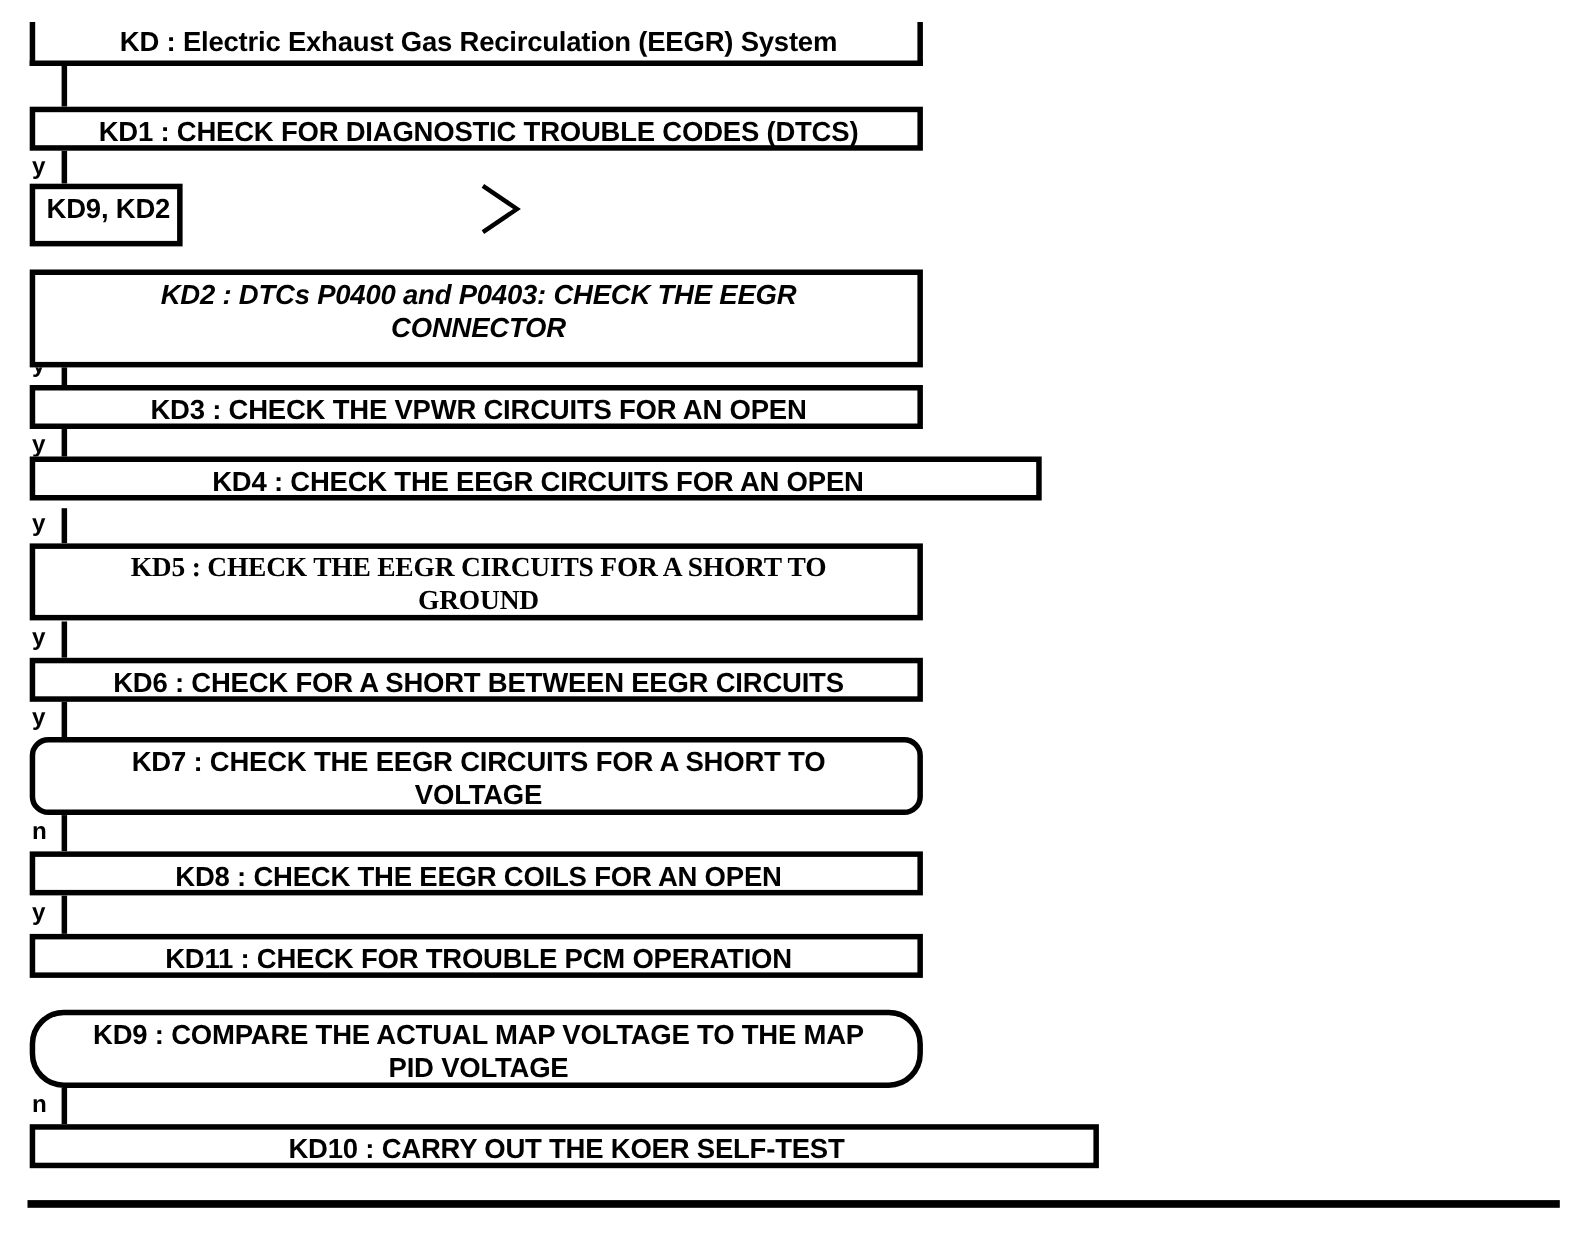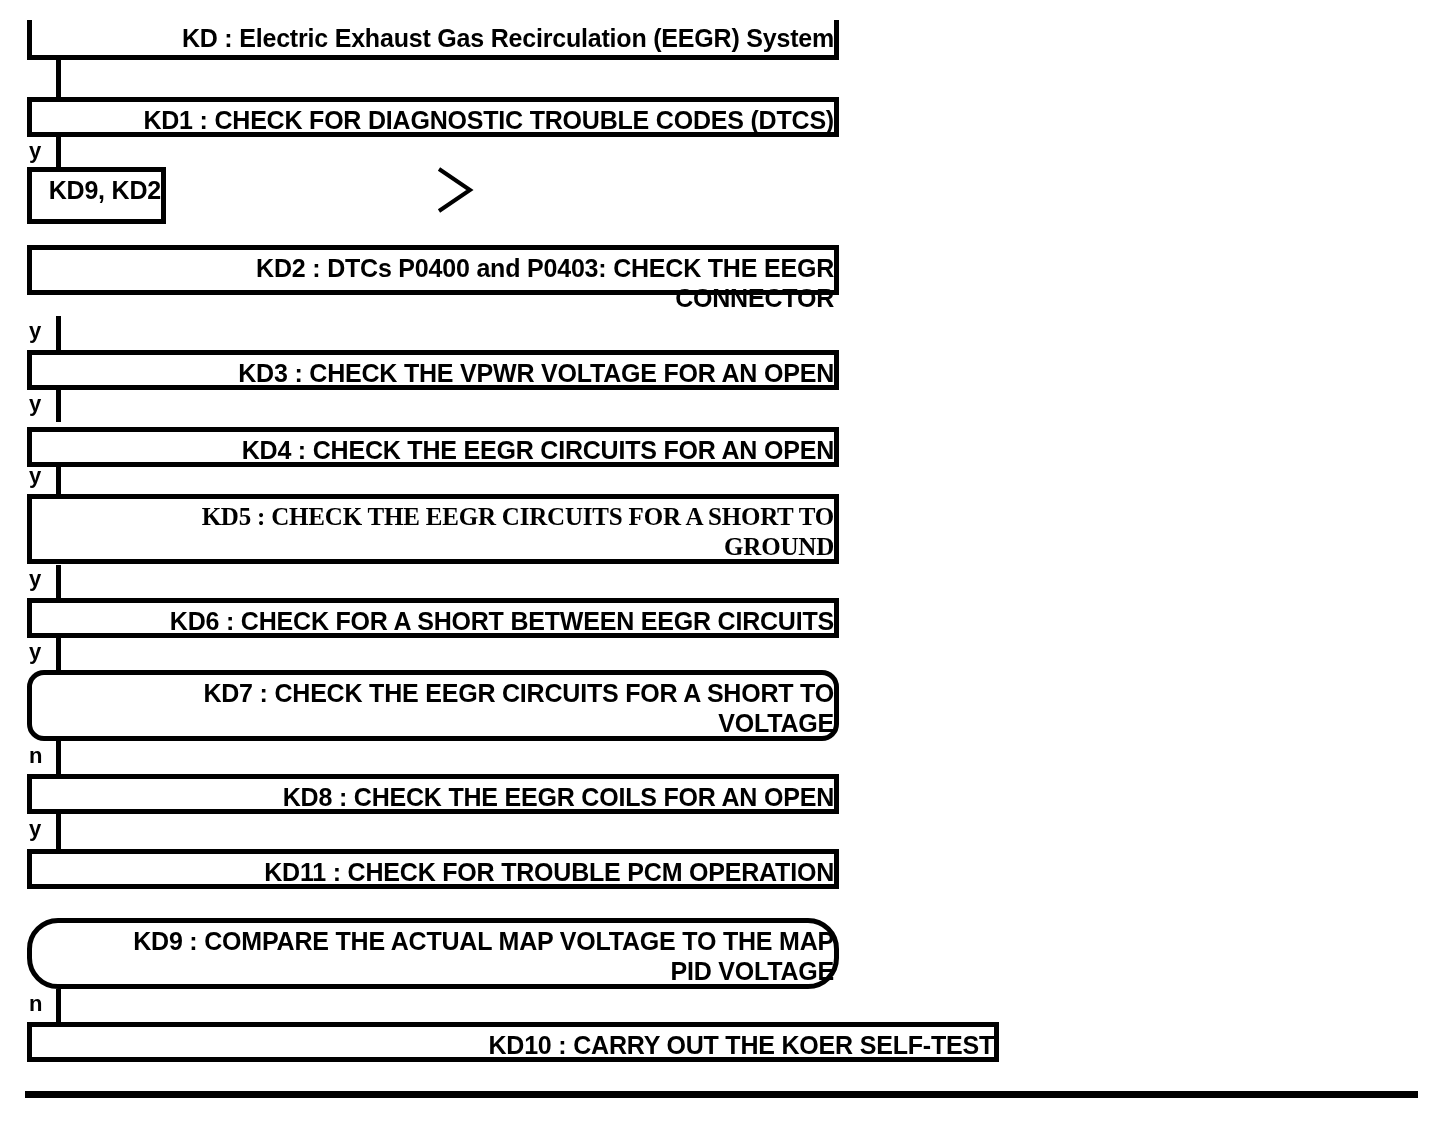--- a/index.html
+++ b/index.html
@@ -31,21 +31,21 @@
     background: #ffffff;
     border: 5px solid #000000;
     color: #000000;
     font-weight: bold;
     font-size: 25px;
     line-height: 30px;
     letter-spacing: -0.2px;
     padding: 3px 0 15px 4px;
     font-stretch: condensed;
     white-space: pre-line;
-    text-align: right;
+    text-align: center;
   }
   
   .node.clipped-top {
     border-top: 0;
   }
   .node.mixedcase {
     font-weight: bold;
   }
 
   
@@ -94,24 +94,24 @@
     <div class="branch-label" style="left: 29px; top: 641px;">y</div>
     <div class="connector" style="left: 56px; top: 741px; height: 33px;"></div>
     <div class="branch-label" style="left: 29px; top: 745px;">n</div>
     <div class="connector" style="left: 56px; top: 814px; height: 35px;"></div>
     <div class="branch-label" style="left: 29px; top: 818px;">y</div>
     <div class="connector" style="left: 56px; top: 989px; height: 33px;"></div>
     <div class="branch-label" style="left: 29px; top: 993px;">n</div>
     <div class="node clipped-top mixedcase" style="left: 27px; top: 20px; width: 812px; height: 40px;">KD : Electric Exhaust Gas Recirculation (EEGR) System</div>
     <div class="node" style="left: 27px; top: 97px; width: 812px; height: 40px;">KD1 : CHECK FOR DIAGNOSTIC TROUBLE CODES (DTCS)</div>
     <div class="node" style="left: 27px; top: 167px; width: 139px; height: 57px;">KD9, KD2</div>
-    <div class="node" style="left: 27px; top: 245px; width: 812px; height: 50px;">KD2 : DTCs P0400 and P0403: CHECK THE EEGR
+    <div class="node" style="left: 27px; top: 245px; width: 812px; height: 89px; font-style: italic;">KD2 : DTCs P0400 and P0403: CHECK THE EEGR
 CONNECTOR</div>
-    <div class="node" style="left: 27px; top: 350px; width: 812px; height: 40px;">KD3 : CHECK THE VPWR VOLTAGE FOR AN OPEN</div>
-    <div class="node" style="left: 27px; top: 427px; width: 812px; height: 40px;">KD4 : CHECK THE EEGR CIRCUITS FOR AN OPEN</div>
+    <div class="node" style="left: 27px; top: 350px; width: 812px; height: 40px;">KD3 : CHECK THE VPWR CIRCUITS FOR AN OPEN</div>
+    <div class="node" style="left: 27px; top: 415px; width: 920px; height: 40px;">KD4 : CHECK THE EEGR CIRCUITS FOR AN OPEN</div>
     <div class="node" style="left: 27px; top: 494px; width: 812px; height: 70px; font-family: Liberation Serif, serif;">KD5 : CHECK THE EEGR CIRCUITS FOR A SHORT TO
 GROUND</div>
     <div class="node" style="left: 27px; top: 598px; width: 812px; height: 40px;">KD6 : CHECK FOR A SHORT BETWEEN EEGR CIRCUITS</div>
     <div class="node" style="left: 27px; top: 670px; width: 812px; height: 71px; border-radius: 17px;">KD7 : CHECK THE EEGR CIRCUITS FOR A SHORT TO
 VOLTAGE</div>
     <div class="node" style="left: 27px; top: 774px; width: 812px; height: 40px;">KD8 : CHECK THE EEGR COILS FOR AN OPEN</div>
     <div class="node" style="left: 27px; top: 849px; width: 812px; height: 40px;">KD11 : CHECK FOR TROUBLE PCM OPERATION</div>
     <div class="node" style="left: 27px; top: 918px; width: 812px; height: 71px; border-radius: 31px;">KD9 : COMPARE THE ACTUAL MAP VOLTAGE TO THE MAP
 PID VOLTAGE</div>
     <div class="node" style="left: 27px; top: 1022px; width: 972px; height: 40px;">KD10 : CARRY OUT THE KOER SELF-TEST</div>

